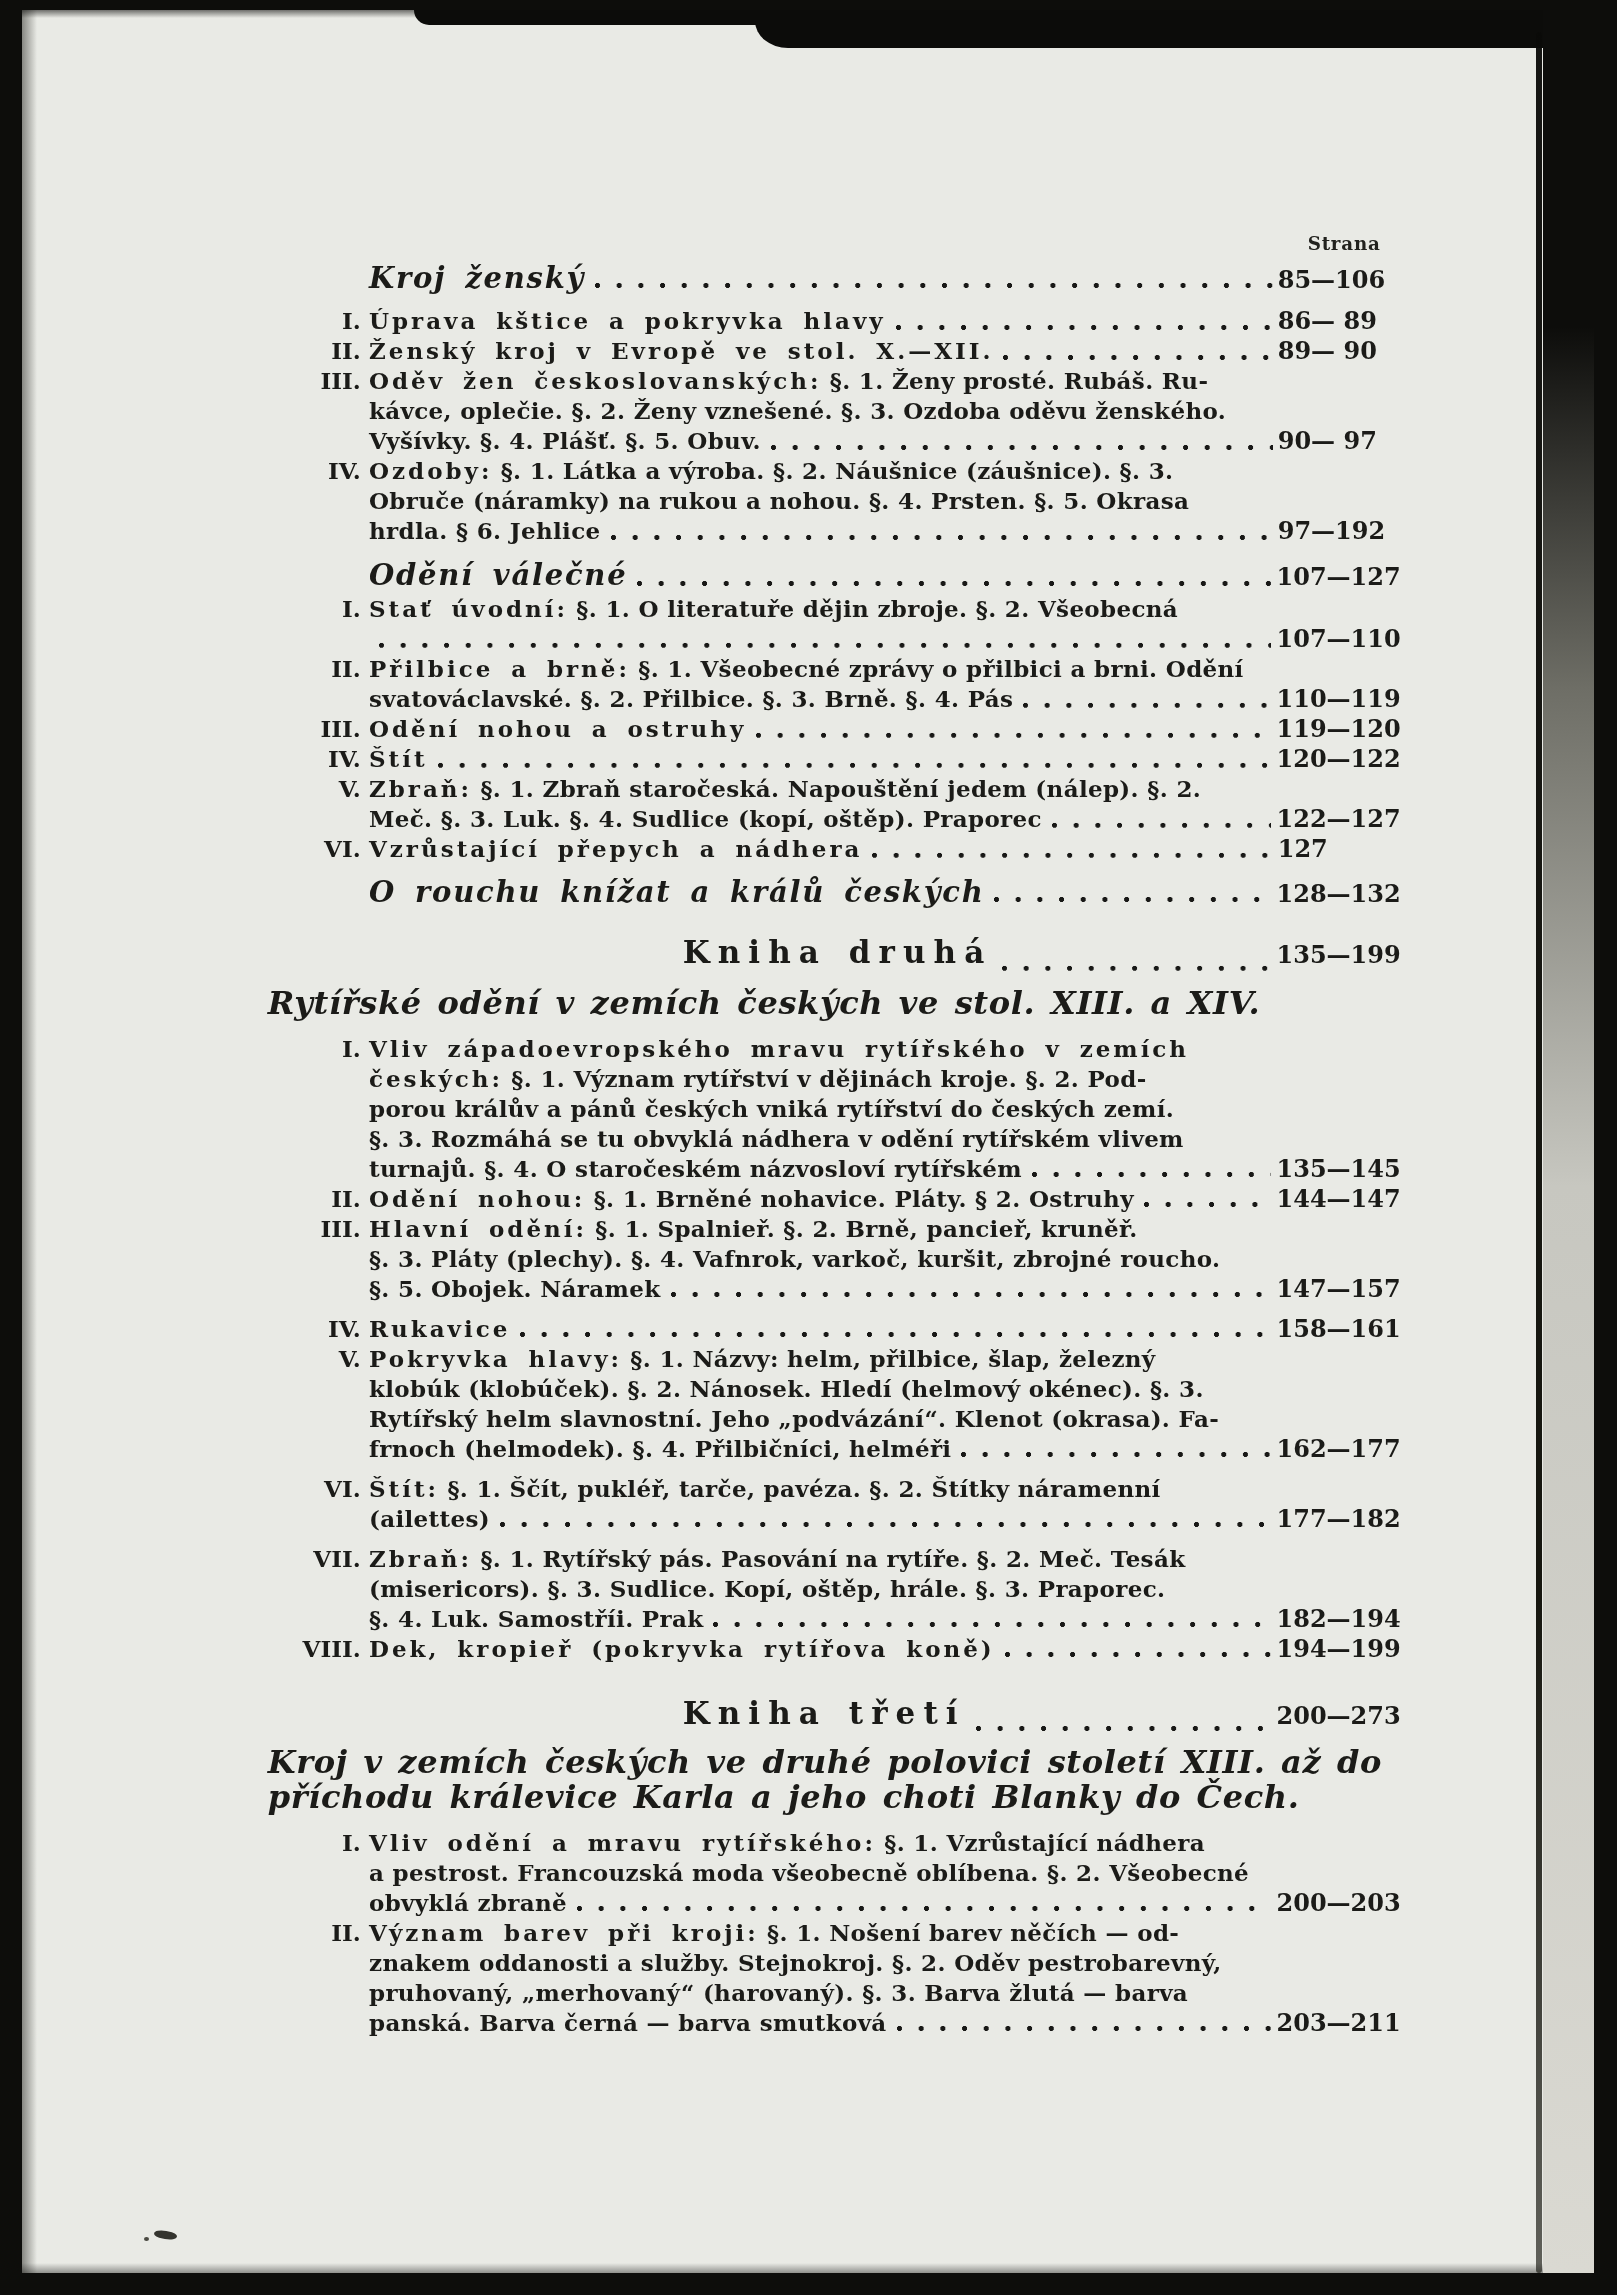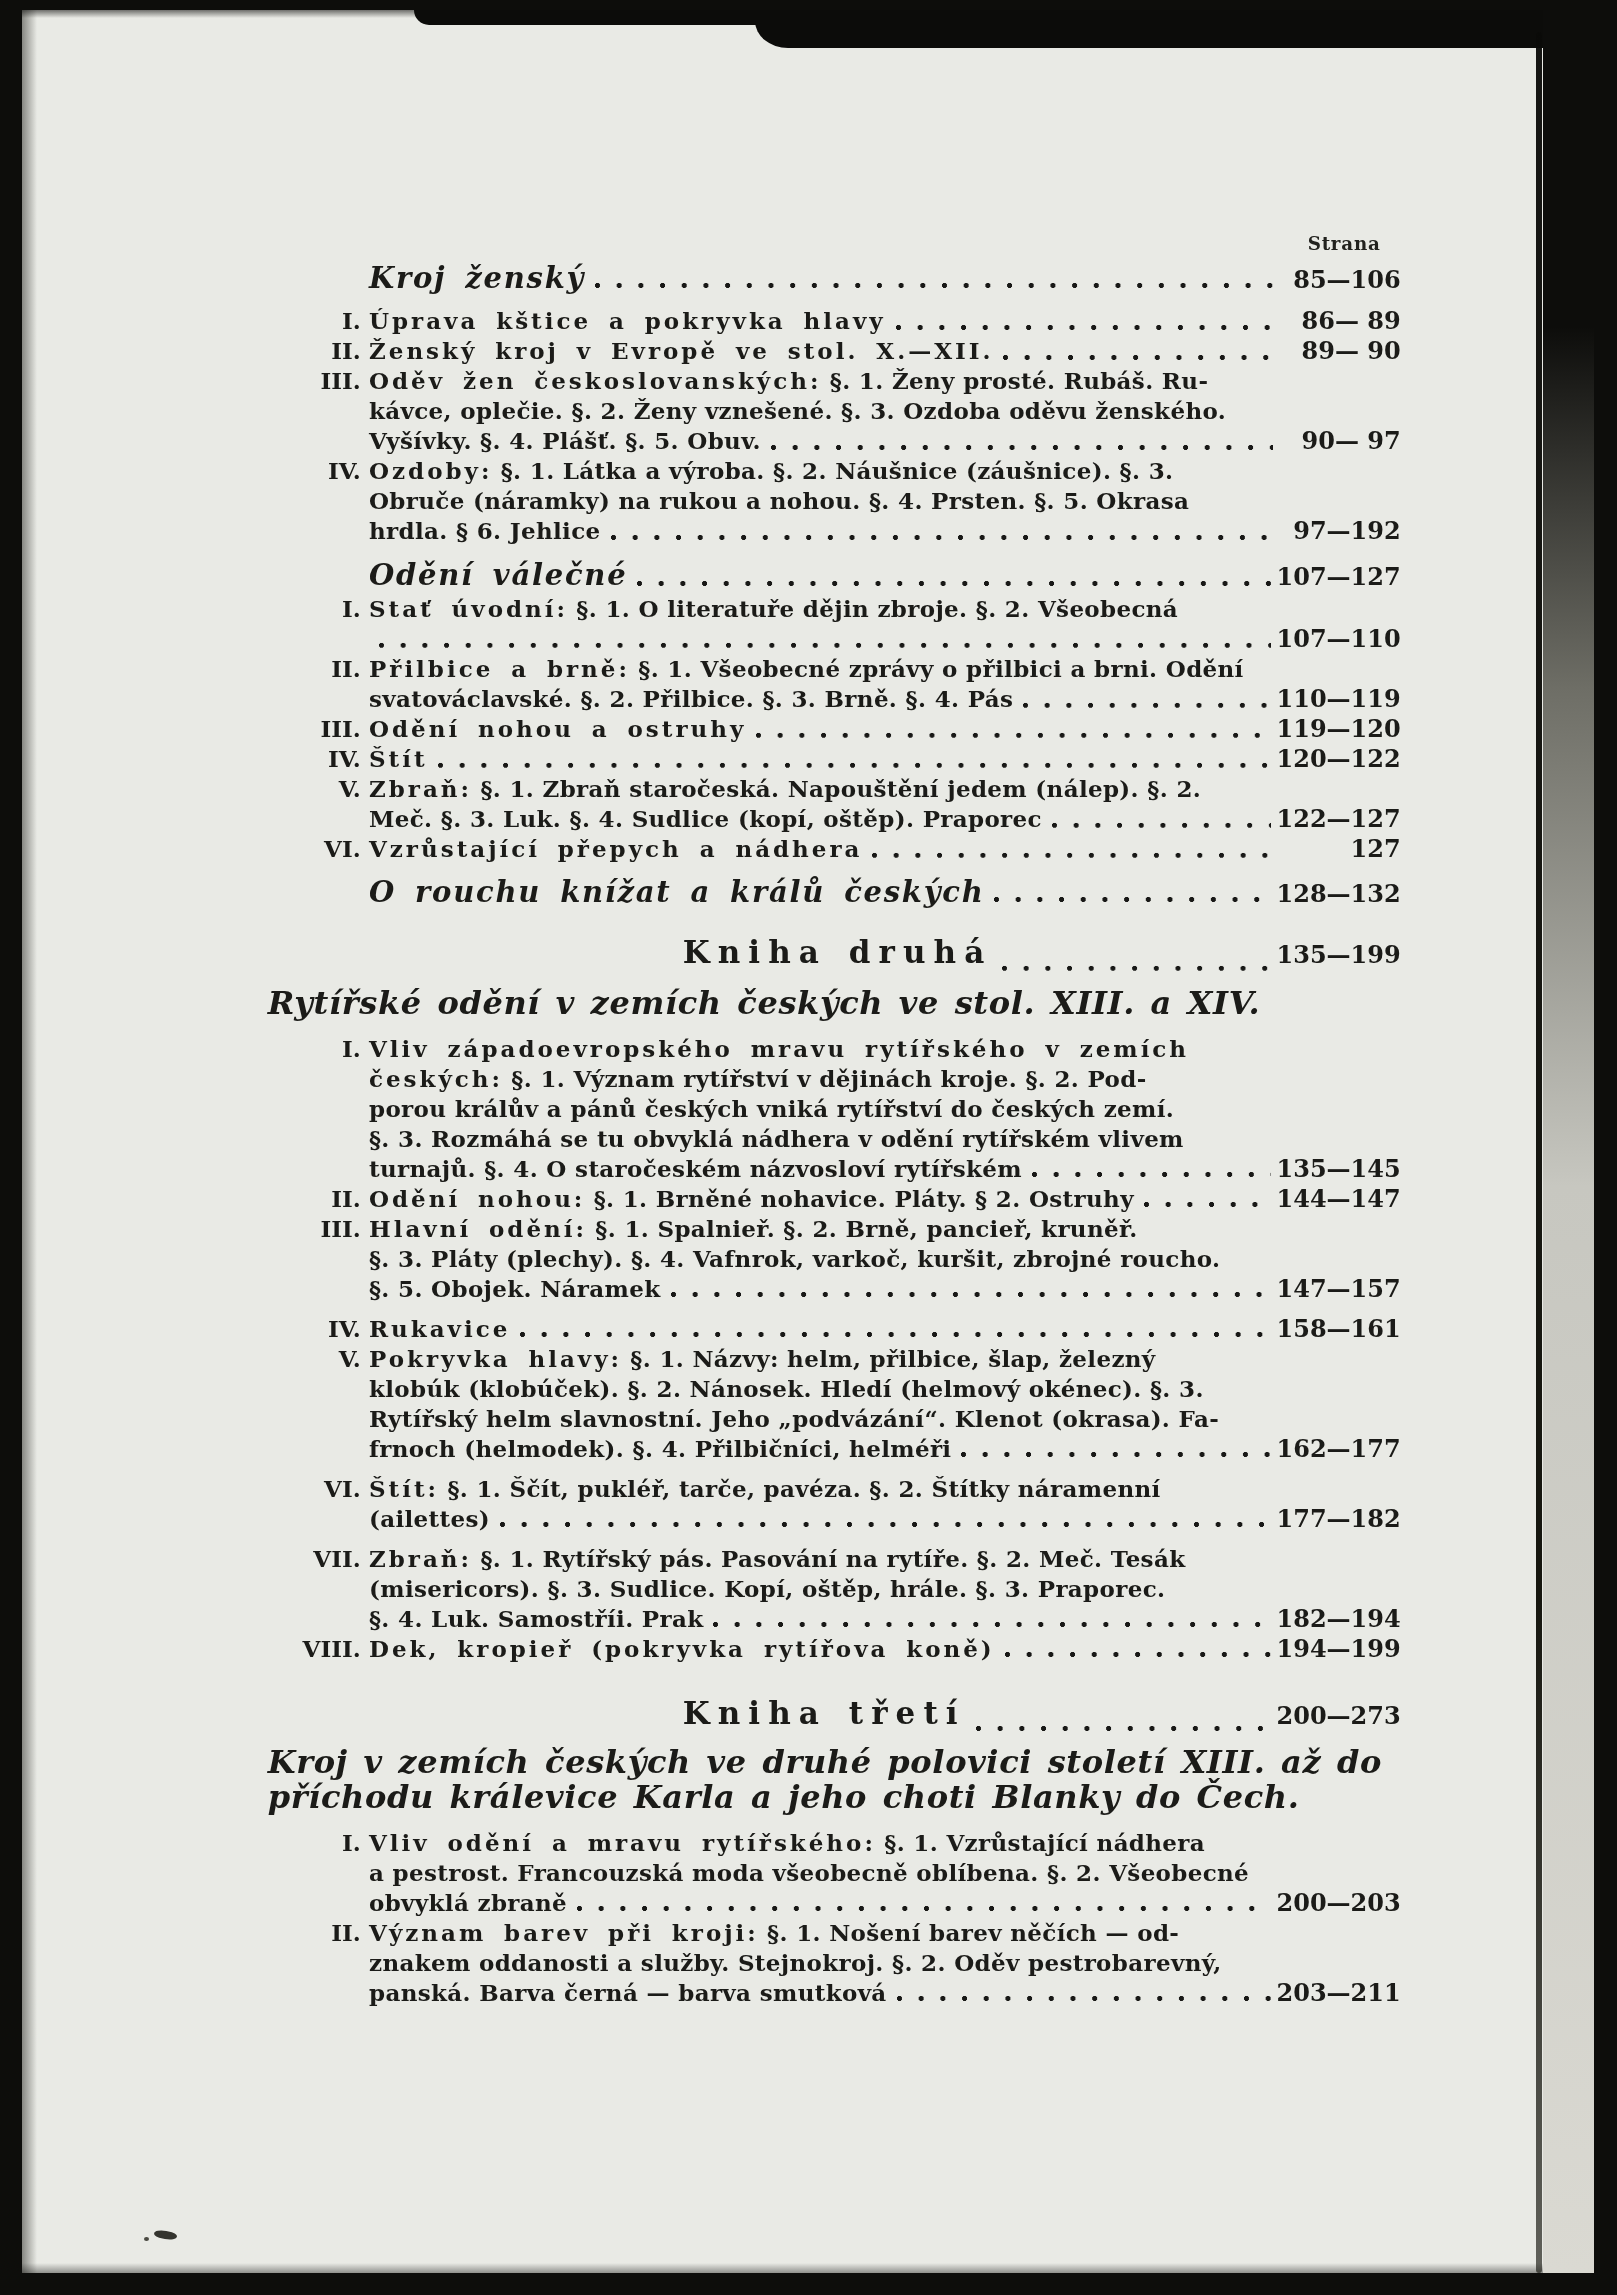--- a/index.html
+++ b/index.html
@@ -47,21 +47,21 @@
   .it{font-style:italic;font-size:29px;letter-spacing:0.06em;word-spacing:0.25em;}
   .bookhead{font-size:31px;letter-spacing:0.26em;word-spacing:0.1em;}
   .row.book{line-height:45px;min-height:45px;}
   .hspacer{flex:0 0 415px;}
   .row.subtitle{display:block;text-align:left;font-size:32px;line-height:35px;
     min-height:35px;letter-spacing:0.02em;word-spacing:0.12em;font-style:italic;}
   .leader{flex:1 1 20px;min-width:20px;align-self:flex-end;height:6.7px;
     margin:0 5px 5.8px 10px;
     background-image:radial-gradient(circle at 2.5px 3.3px,#181816 2.2px,rgba(0,0,0,0) 2.8px);
     background-size:21.7px 6.7px;background-repeat:repeat-x;background-position:left center;}
-  .pagecol{flex:0 0 auto;min-width:123px;text-align:right;font-size:24px;}
+  .pagecol{flex:0 0 auto;min-width:123px;text-align:left;font-size:24px;}
 </style>
 </head>
 <body>
 
 <div class="page">
   <div class="left-shadow"></div>
   <div class="top-shadow"></div>
   <div class="bottom-shadow"></div>
   <div class="corner-band-step"></div>
   <div class="corner-band"></div>
@@ -306,20 +306,24 @@
         <div class="row entry">
           <span class="numcol">II.</span>
           <span class="textwrap"><span class="sp">Význam barev při kroji:</span><span class="pl"> §. 1. Nošení barev něčích — od-</span></span>
         </div>
         <div class="row cont">
           <span class="numcol"></span>
           <span class="textwrap"><span class="pl">znakem oddanosti a služby. Stejnokroj. §. 2. Oděv pestrobarevný,</span></span>
         </div>
         <div class="row cont">
           <span class="numcol"></span>
+          <span class="textwrap"><span class="pl">pruhovaný, „merhovaný“ (harovaný). §. 3. Barva žlutá — barva</span></span>
+        </div>
+        <div class="row cont">
+          <span class="numcol"></span>
           <span class="textwrap"><span class="pl">panská. Barva černá — barva smutková</span></span>
           <span class="leader"></span>
           <span class="pagecol">203—211</span>
         </div>
       </div>
   </div>
 </div>
 
 
 </body></html>

